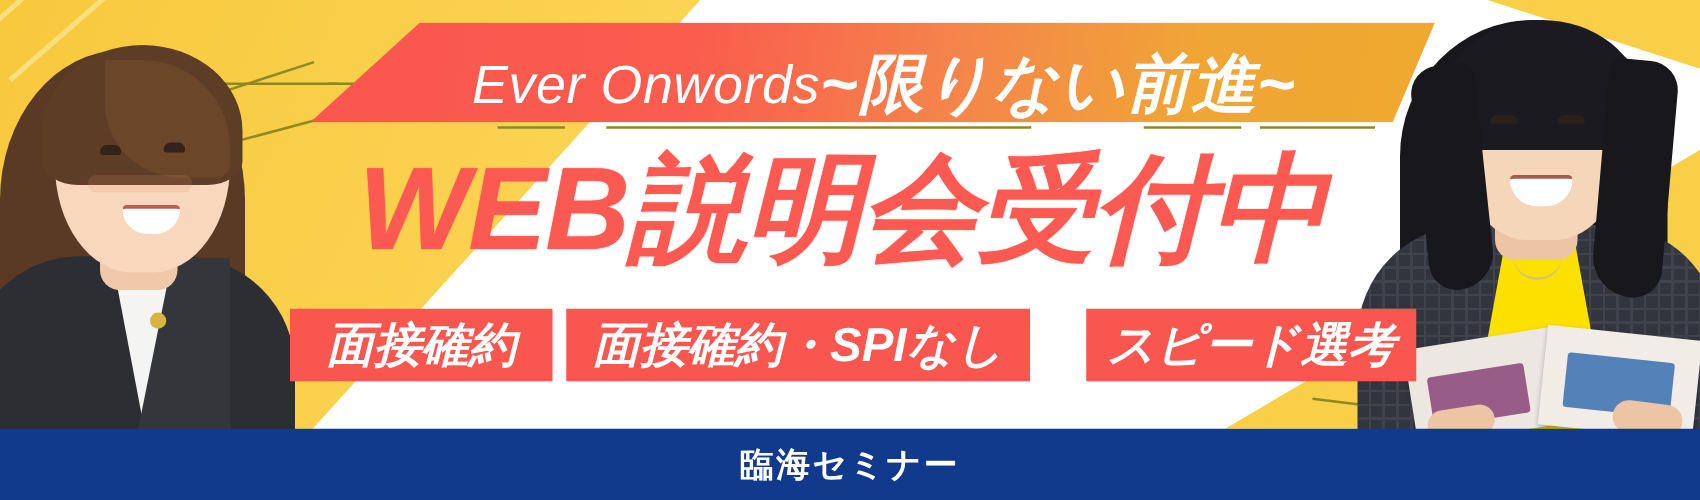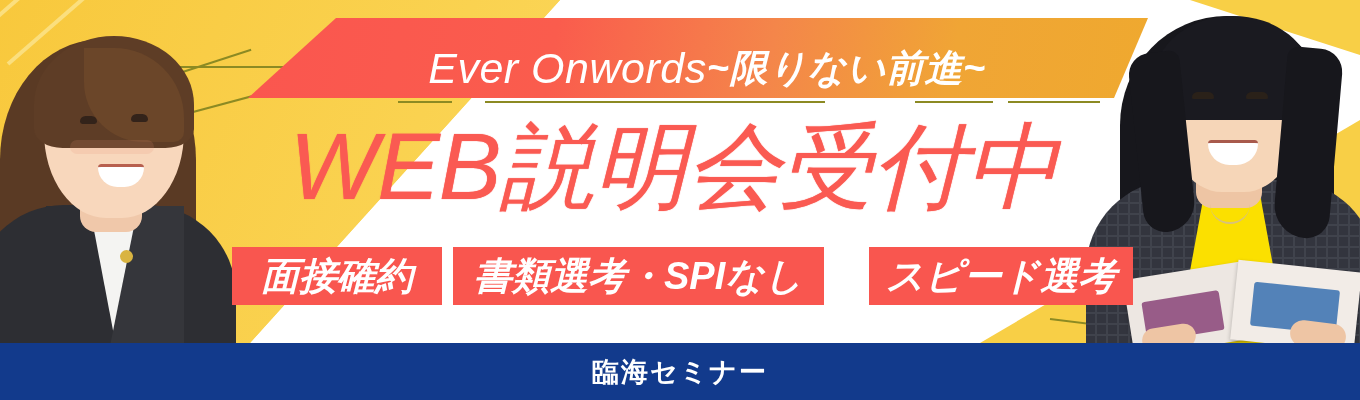--- a/index.html
+++ b/index.html
@@ -71,30 +71,30 @@
     color:#FFFFFF;
     font-style:italic;
     font-weight:700;
     font-size:41px;
     letter-spacing:.5px;
     white-space:nowrap;
     padding-left:18px;
     box-sizing:border-box;
   }
   #ribbon-text .en{font-size:43px;font-weight:400;}
-  #ribbon-text .jp{font-size:38px;font-weight:700;}
+  #ribbon-text .jp{font-size:52px;font-weight:700;}
 
   
   #headline{
     position:absolute;
     left:0;top:112px;
     width:1360px;height:110px;
     display:flex;align-items:center;justify-content:center;
     color:#FA5A52;
-    font-weight:400;
+    font-weight:700;
     font-style:italic;
     font-size:94px;
     line-height:1;
     letter-spacing:-1px;
     white-space:nowrap;
     text-shadow:0 0 1px #FA5A52;
     padding-right:12px;
     box-sizing:border-box;
   }
 
@@ -284,21 +284,21 @@
   <div id="ribbon"></div>
   <div id="ribbon-text">
     <span class="en">Ever Onwords</span>
     <span class="jp">~限りない前進~</span>
   </div>
 
   <div id="headline">WEB説明会受付中</div>
 
   <div id="badges">
     <div class="badge b1">面接確約</div>
-    <div class="badge b2">書類選考・SPIなし</div>
+    <div class="badge b2">面接確約・SPIなし</div>
     <div class="badge b3">スピード選考</div>
   </div>
 
   <div id="bluebar">
     <span>臨海セミナー</span>
   </div>
 
 </div>
 
 </body></html>

